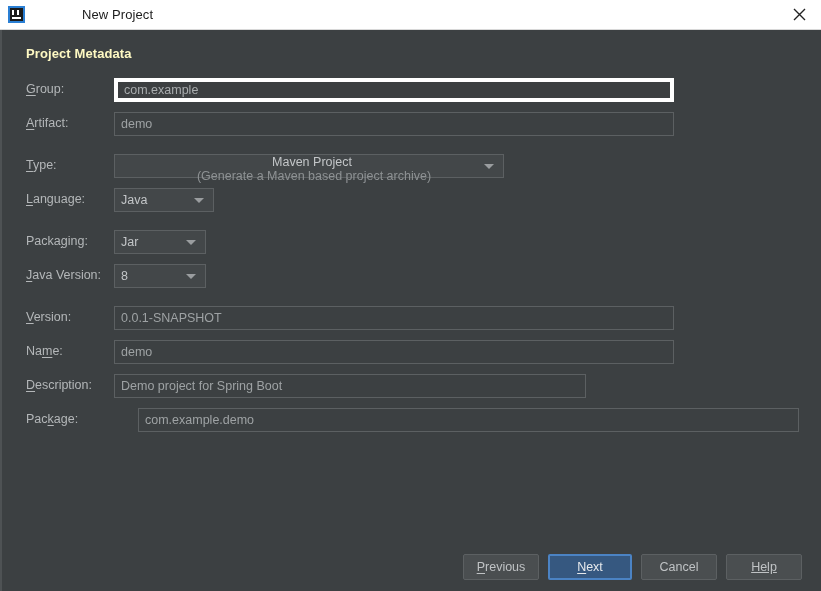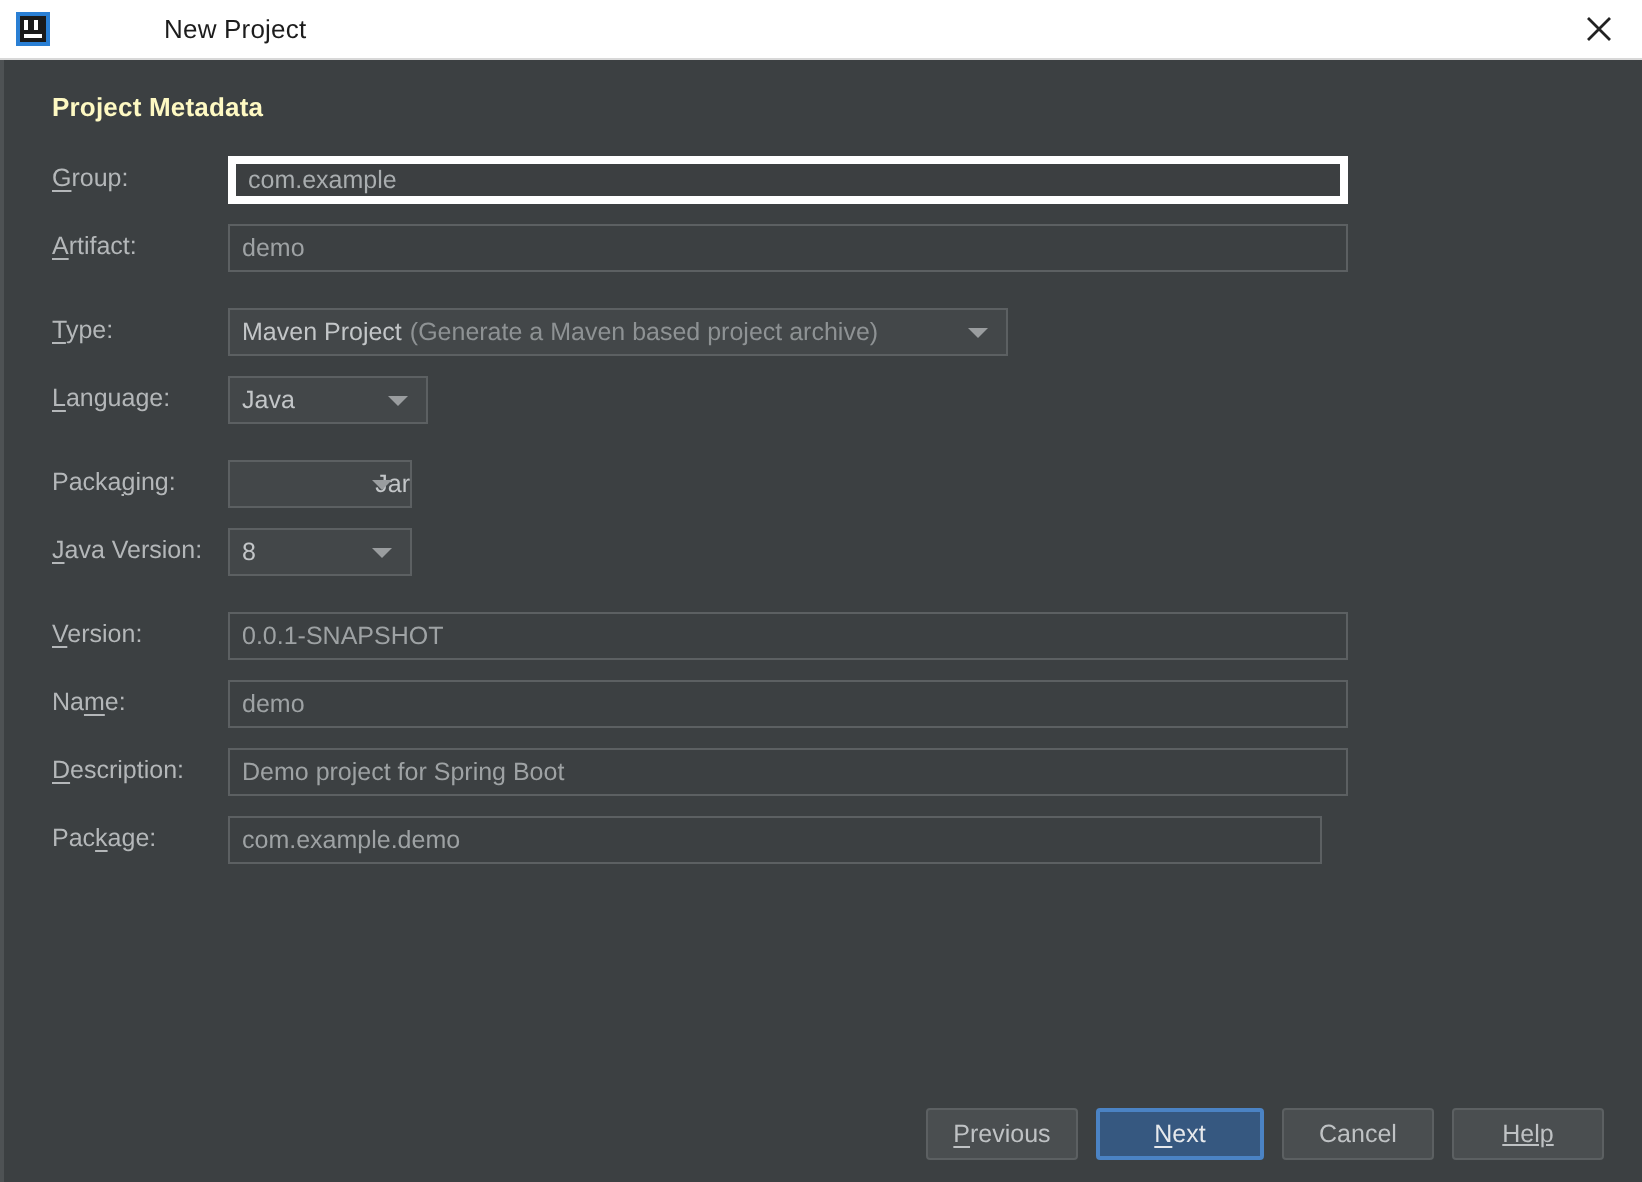--- a/index.html
+++ b/index.html
@@ -212,36 +212,36 @@
           </div>
         </div>
         <div class="row" style="top: 82px; width: 821px;">
           <div class="label"><span class="mn">A</span>rtifact:</div>
           <div class="field" style="width: 560px;">
             <span>demo</span>
           </div>
         </div>
         <div class="row" style="top: 124px; width: 821px;">
           <div class="label"><span class="mn">T</span>ype:</div>
-          <div class="combo" style="width: 390px;">
+          <div class="combo" style="width: 390px; flex-direction: column;">
             <span class="strong">Maven Project</span>
             <span class="dim">(Generate a Maven based project archive)</span>
             <span class="arrow"></span>
           </div>
         </div>
         <div class="row" style="top: 158px; width: 821px;">
           <div class="label"><span class="mn">L</span>anguage:</div>
           <div class="combo" style="width: 100px;">
             <span class="strong">Java</span>
             <span class="arrow"></span>
           </div>
         </div>
         <div class="row" style="top: 200px; width: 821px;">
           <div class="label">Packa<span class="mn">g</span>ing:</div>
-          <div class="combo" style="width: 92px; justify-content: flex-end;">
+          <div class="combo" style="width: 92px;">
             <span class="strong">Jar</span>
             <span class="arrow"></span>
           </div>
         </div>
         <div class="row" style="top: 234px; width: 821px;">
           <div class="label"><span class="mn">J</span>ava Version:</div>
           <div class="combo" style="width: 92px;">
             <span class="strong">8</span>
             <span class="arrow"></span>
           </div>
@@ -253,27 +253,27 @@
           </div>
         </div>
         <div class="row" style="top: 310px; width: 821px;">
           <div class="label">Na<span class="mn">m</span>e:</div>
           <div class="field" style="width: 560px;">
             <span>demo</span>
           </div>
         </div>
         <div class="row" style="top: 344px; width: 821px;">
           <div class="label"><span class="mn">D</span>escription:</div>
-          <div class="field" style="width: 560px;">
+          <div class="field" style="width: 472px;">
             <span>Demo project for Spring Boot</span>
           </div>
         </div>
         <div class="row" style="top: 378px; width: 821px;">
           <div class="label">Pac<span class="mn">k</span>age:</div>
-          <div class="field" style="width: 547px;">
+          <div class="field" style="width: 661px; margin-left: 24px;">
             <span>com.example.demo</span>
           </div>
         </div>
       </div>
 
     <div id="buttons">
         <div class="btn" style="left: 461px; width: 76px; top: 524px;"><span class="mn">P</span>revious</div>
         <div class="btn primary" style="left: 546px; width: 84px; top: 524px;"><span class="mn">N</span>ext</div>
         <div class="btn" style="left: 639px; width: 76px; top: 524px;">Cancel</div>
         <div class="btn" style="left: 724px; width: 76px; top: 524px; text-decoration: underline;">Help</div>

